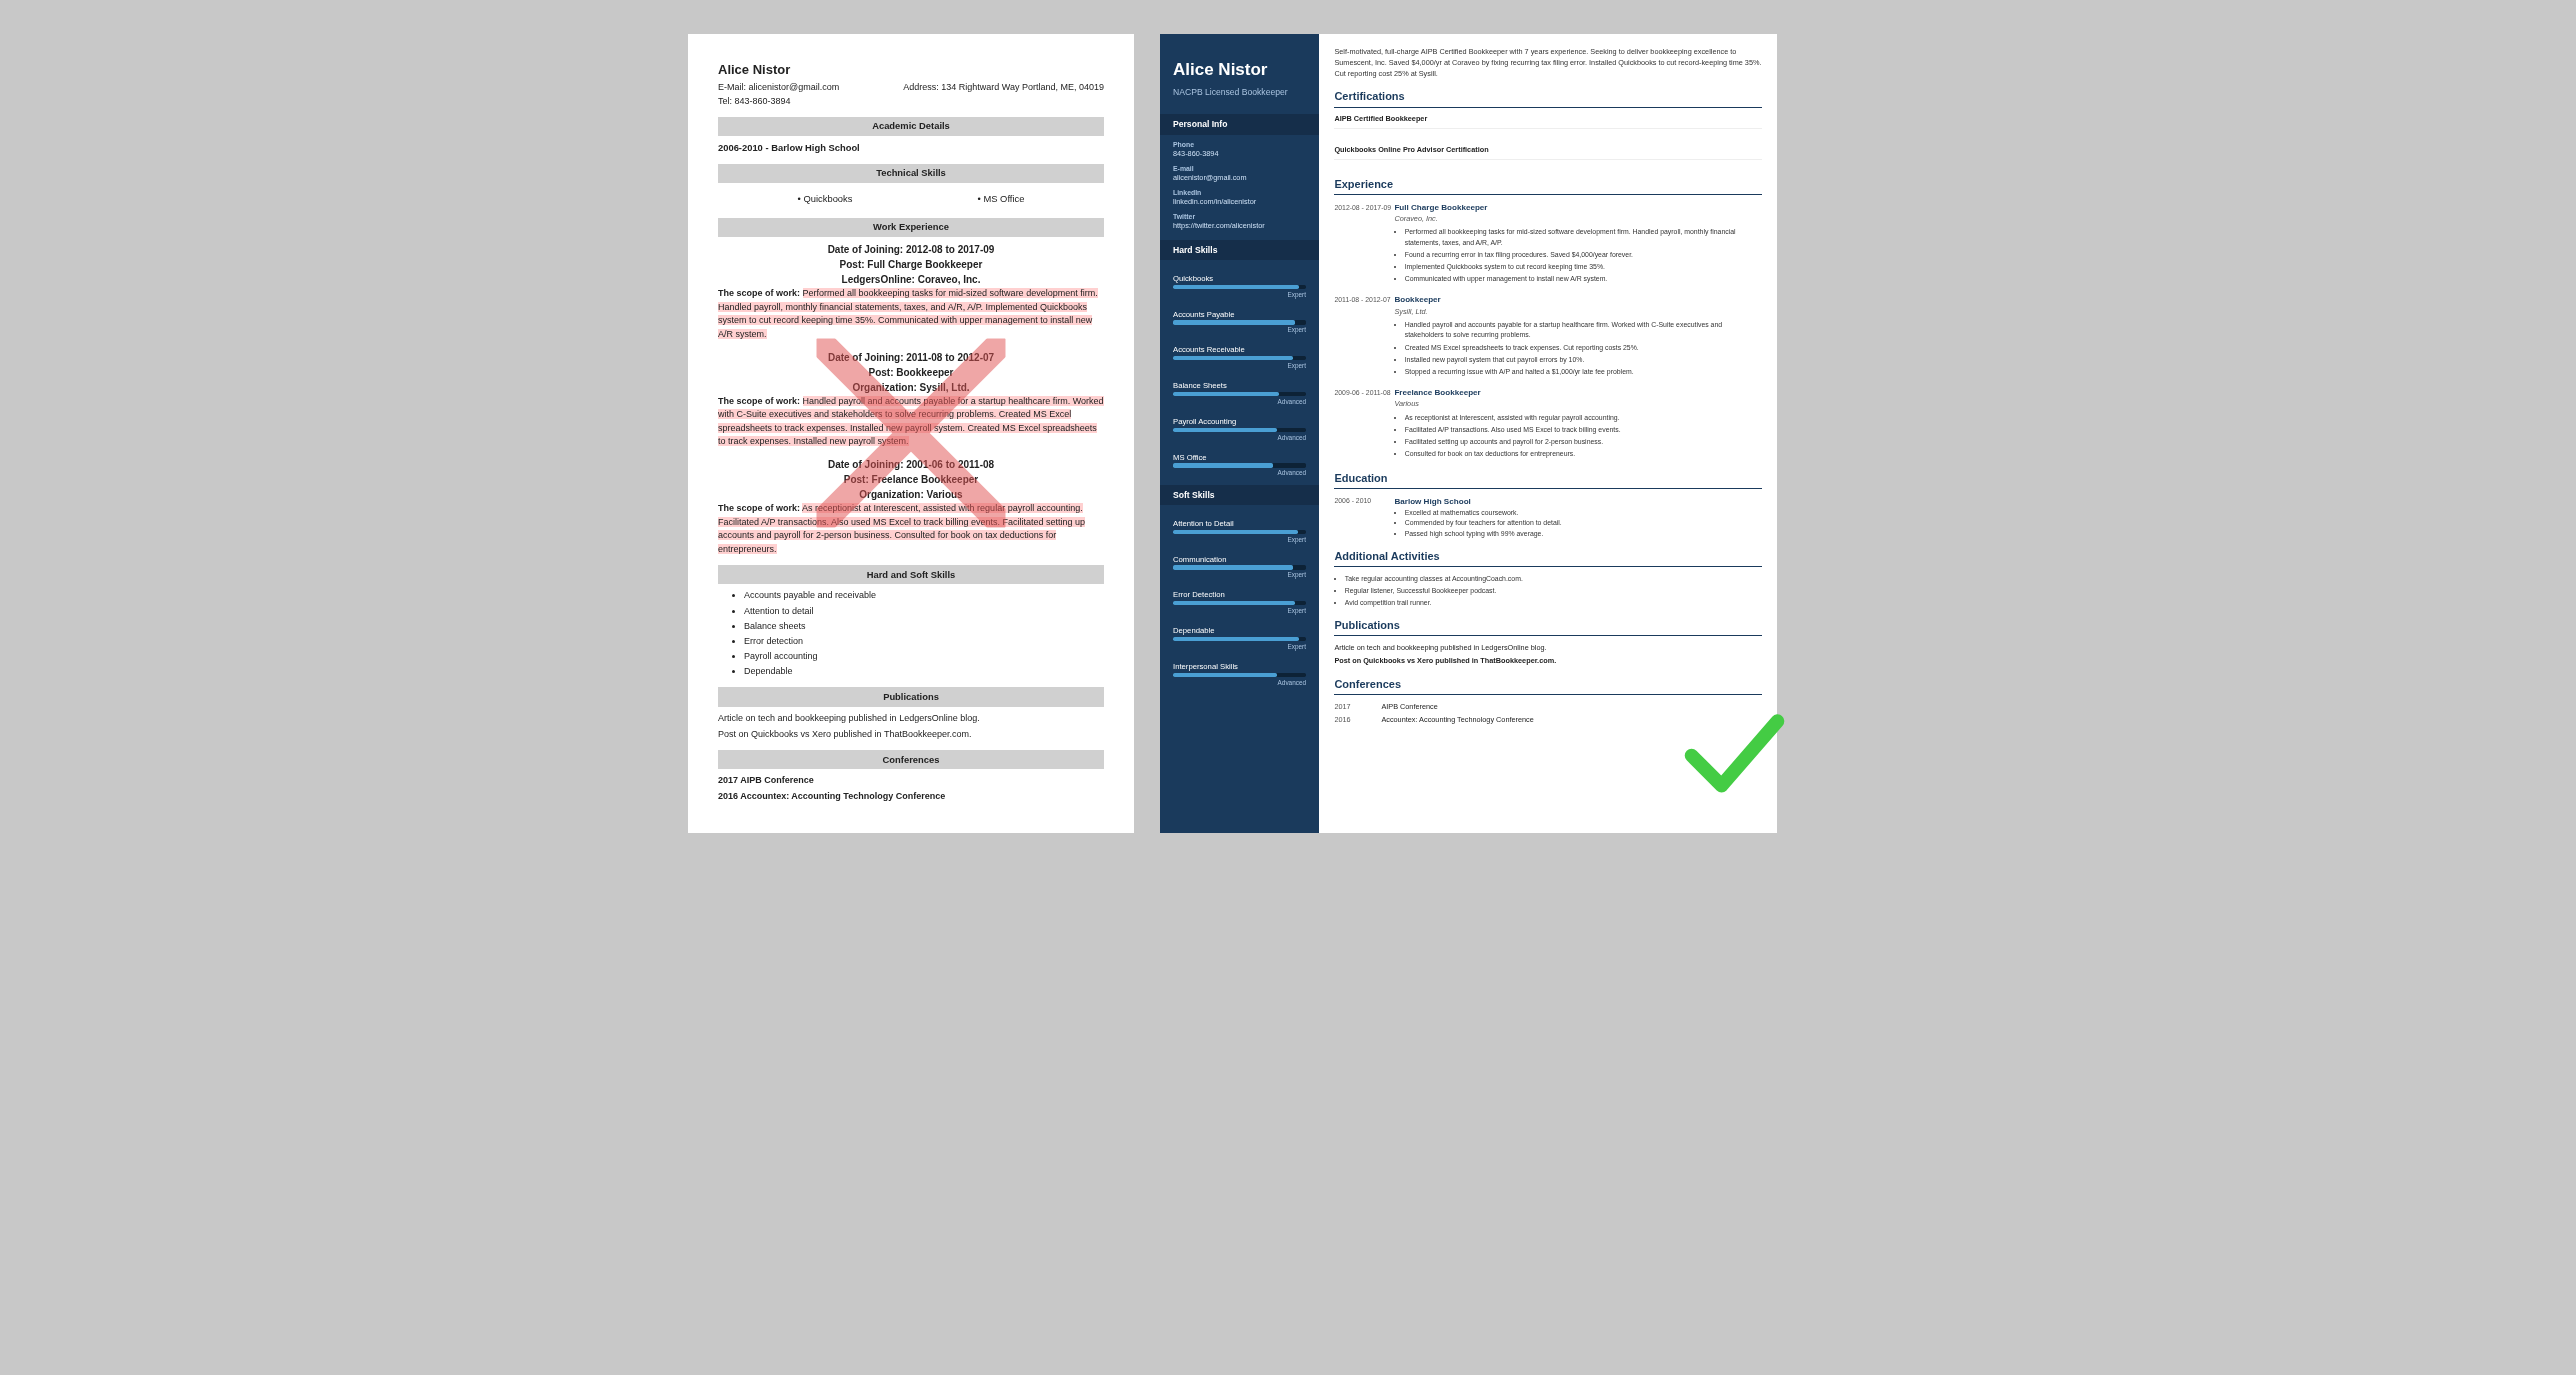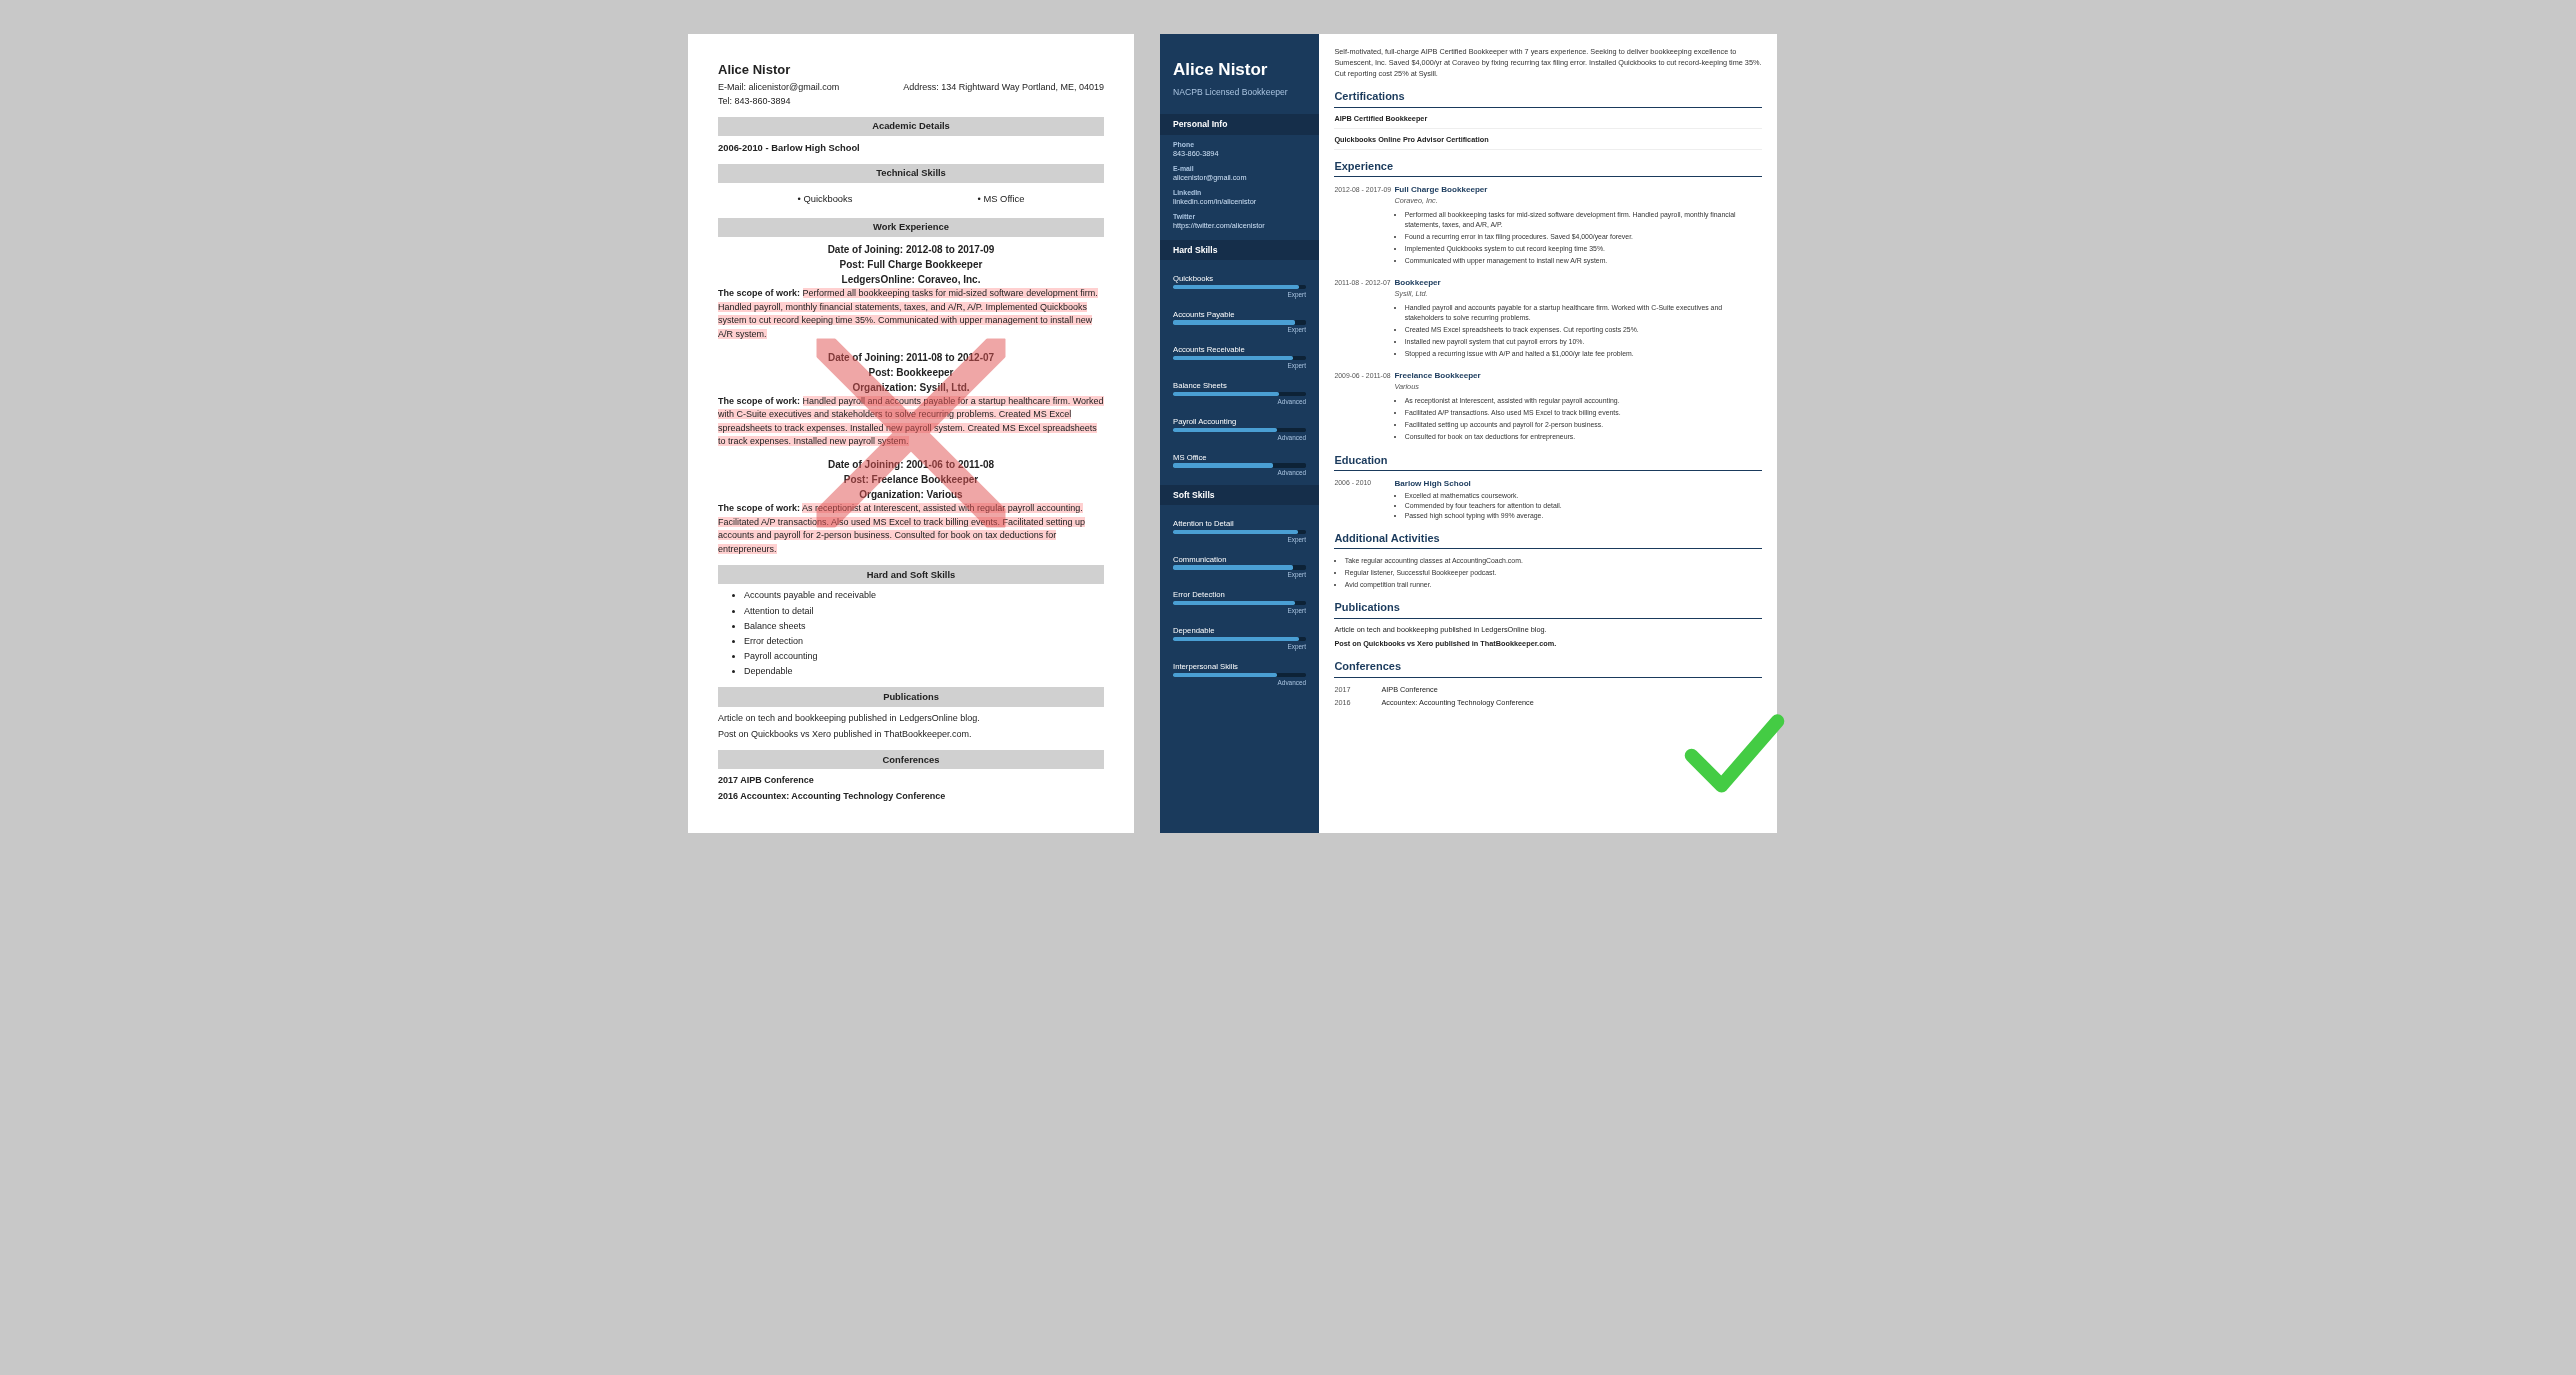--- a/index.html
+++ b/index.html
@@ -227,21 +227,21 @@
       font-weight: bold;
       border-bottom: 0.9px solid #1a3a5c;
       padding-bottom: 1.7px;
       margin-bottom: 6.9px;
       margin-top: 8.6px;
     }
 
     .cert-item {
       font-size: 7.3px;
       font-weight: bold;
-      margin-bottom: 6px;
+      margin-bottom: 16px;
       padding-bottom: 2.6px;
       border-bottom: 0.9px solid #eee;
     }
 
     .exp-entry {
       display: flex;
       margin-bottom: 8.6px;
     }
 
     .exp-date {

